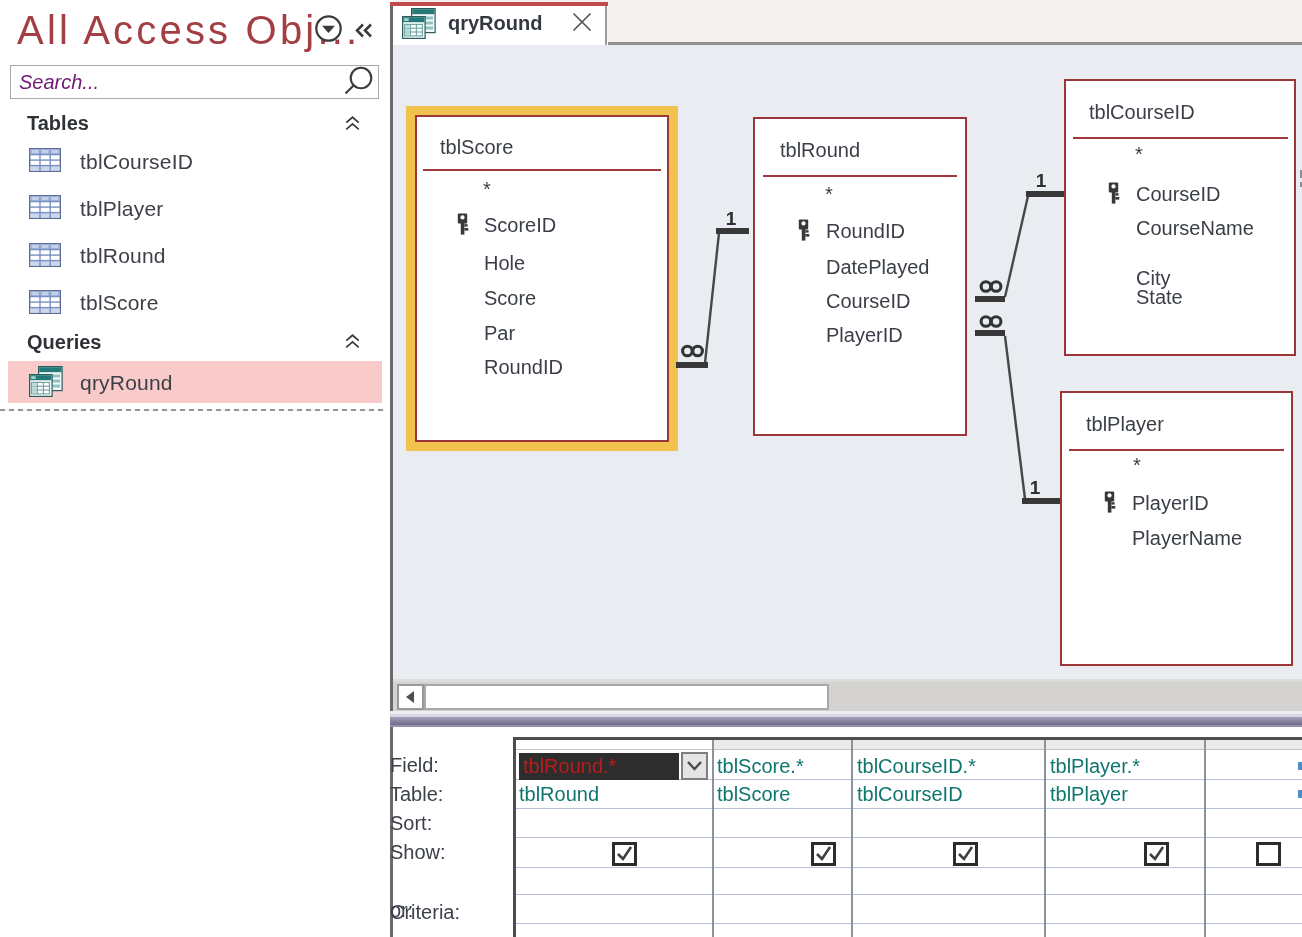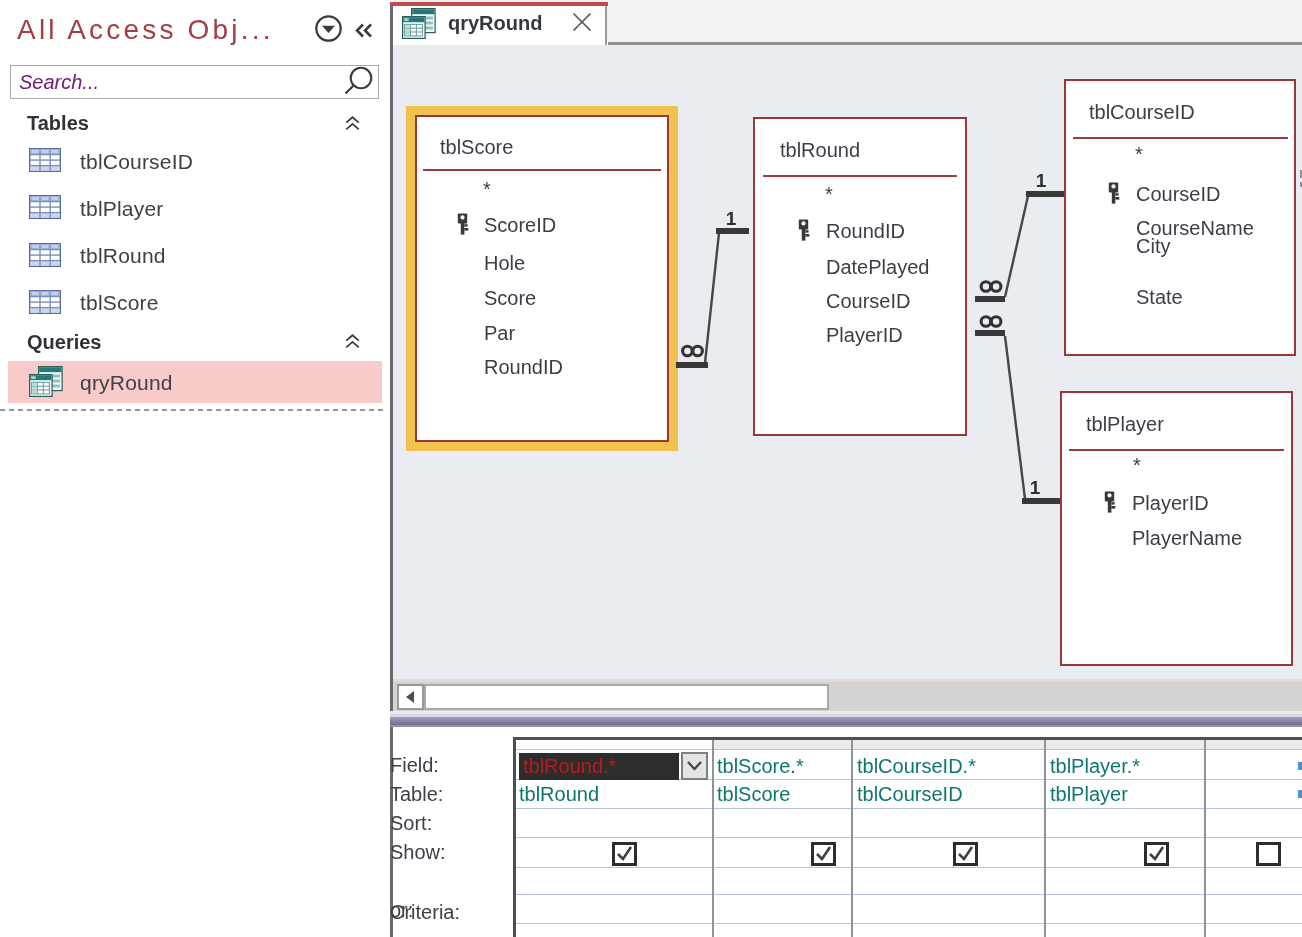--- a/index.html
+++ b/index.html
@@ -1,20 +1,20 @@
 <!DOCTYPE html>
 <html><head>
 <meta charset="utf-8">
 <style>
 *{margin:0;padding:0;box-sizing:border-box}
 html,body{width:1302px;height:937px}
 body{position:relative;font-family:"Liberation Sans",sans-serif;background:#fff;overflow:hidden}
 .abs{position:absolute}
 
-#navtitle{left:17px;top:12px;font-size:28px;line-height:36px;color:#a23e44;letter-spacing:3.2px}
+#navtitle{left:17px;top:12px;font-size:40px;line-height:36px;color:#a23e44;letter-spacing:3.2px}
 #searchbox{left:10px;top:65px;width:369px;height:34px;border:1.5px solid #a8a8a8;background:#fff}
 #searchtxt{left:19px;top:71px;font-style:italic;font-size:20px;color:#701a75}
 .navhdr{font-size:20px;line-height:20px;font-weight:bold;color:#2e3136}
 .navitem{font-size:21px;line-height:21px;color:#3d4046;white-space:nowrap;letter-spacing:.2px}
 #pinkrow{left:8px;top:361px;width:374px;height:42px;background:#f8caca}
 #dashline{left:0;top:409px;width:385px;height:2px;background:repeating-linear-gradient(90deg,#949494 0 5px,#f8f8f8 5px 9px)}
 
 #vline{left:390px;top:6px;width:3px;height:931px;background:#6a6a6a}
 #redline{left:390px;top:2px;width:218px;height:4px;background:#bf4b4f}
 #tabbar{left:393px;top:0;width:909px;height:42px;background:#f3f2f1}
@@ -195,21 +195,21 @@
       <use href="#key"></use>
     </svg>
 </div>
 
 <div class="tcard" style="left:1064px;top:79px;width:232px;height:277px">
   <div class="ttl" style="left:23px;top:21px">tblCourseID</div>
   <div class="tline" style="left:7px;right:6px;top:56px"></div>
   <div class="fld" style="left:69px;top:63px">*</div>
   <div class="fld" style="left:70px;top:103px">CourseID</div>
   <div class="fld" style="left:70px;top:137px">CourseName</div>
-  <div class="fld" style="left:70px;top:155px">City</div>
+  <div class="fld" style="left:70px;top:187px">City</div>
   <div class="fld" style="left:70px;top:206px">State</div>
   <svg class="keyic" style="left:41px;top:101px" width="13" height="22">
       <use href="#key"></use>
     </svg>
 </div>
 
 <div class="tcard" style="left:1060px;top:391px;width:233px;height:275px">
   <div class="ttl" style="left:24px;top:21px">tblPlayer</div>
   <div class="tline" style="left:7px;right:7px;top:56px"></div>
   <div class="fld" style="left:71px;top:62px">*</div>

